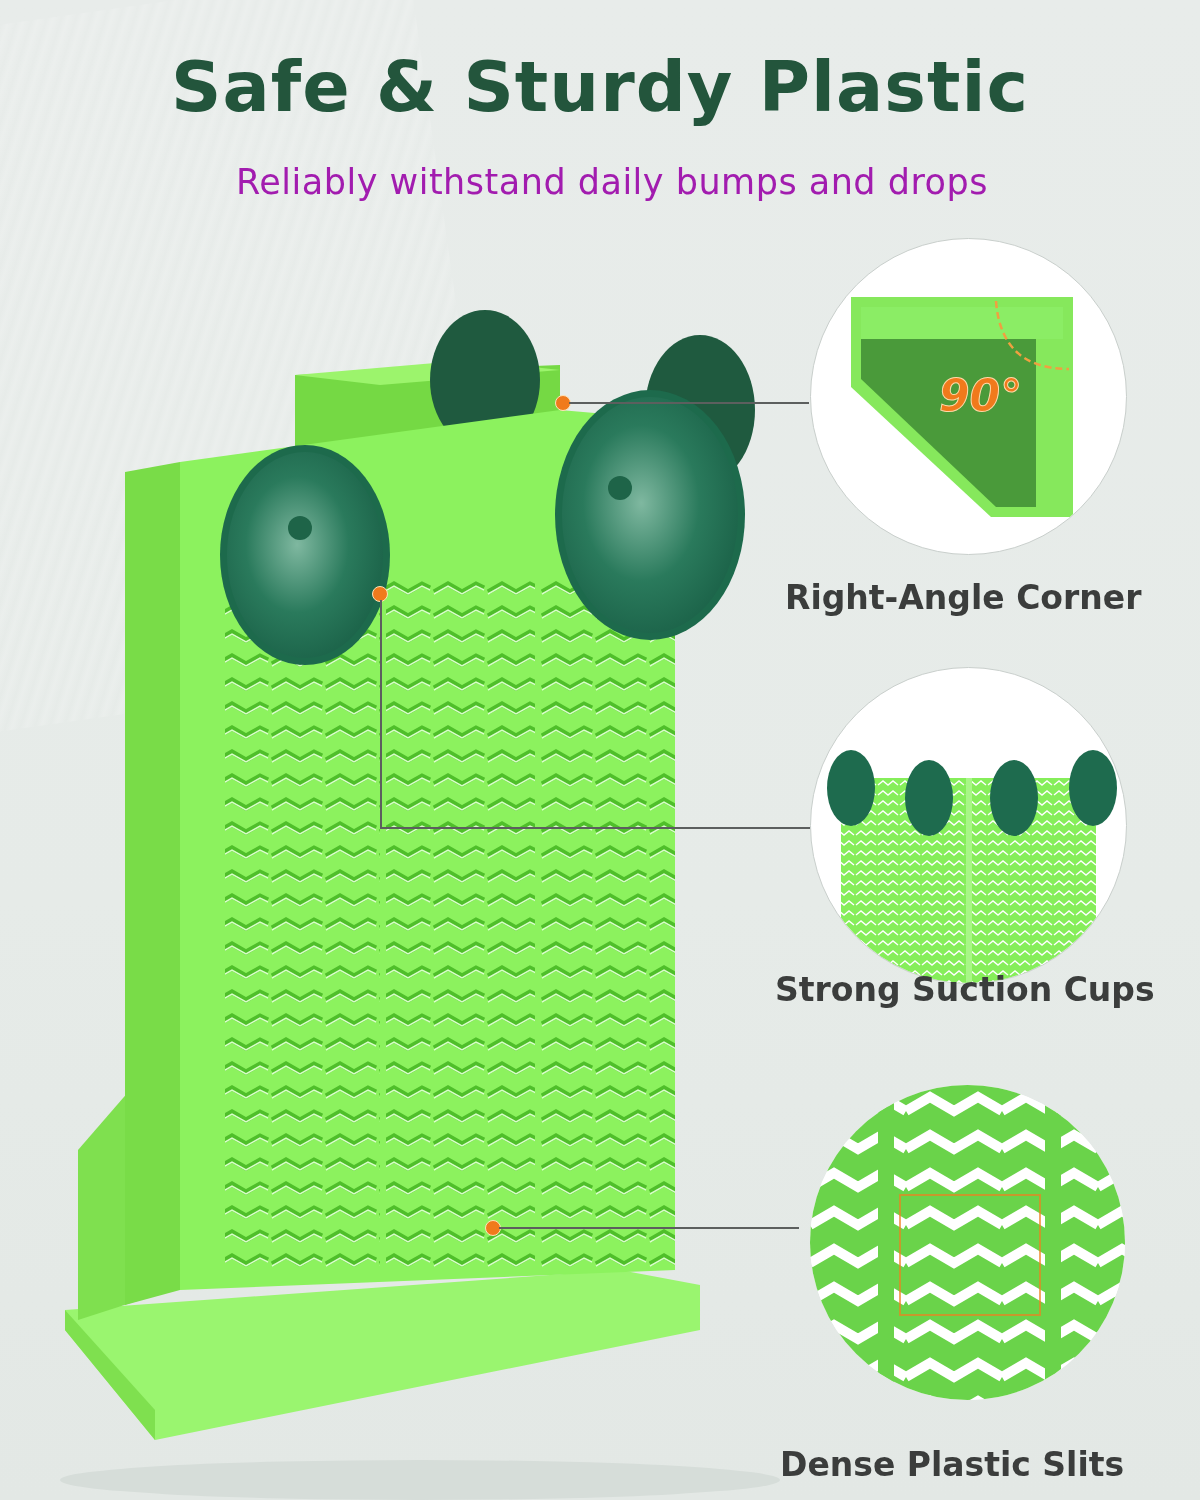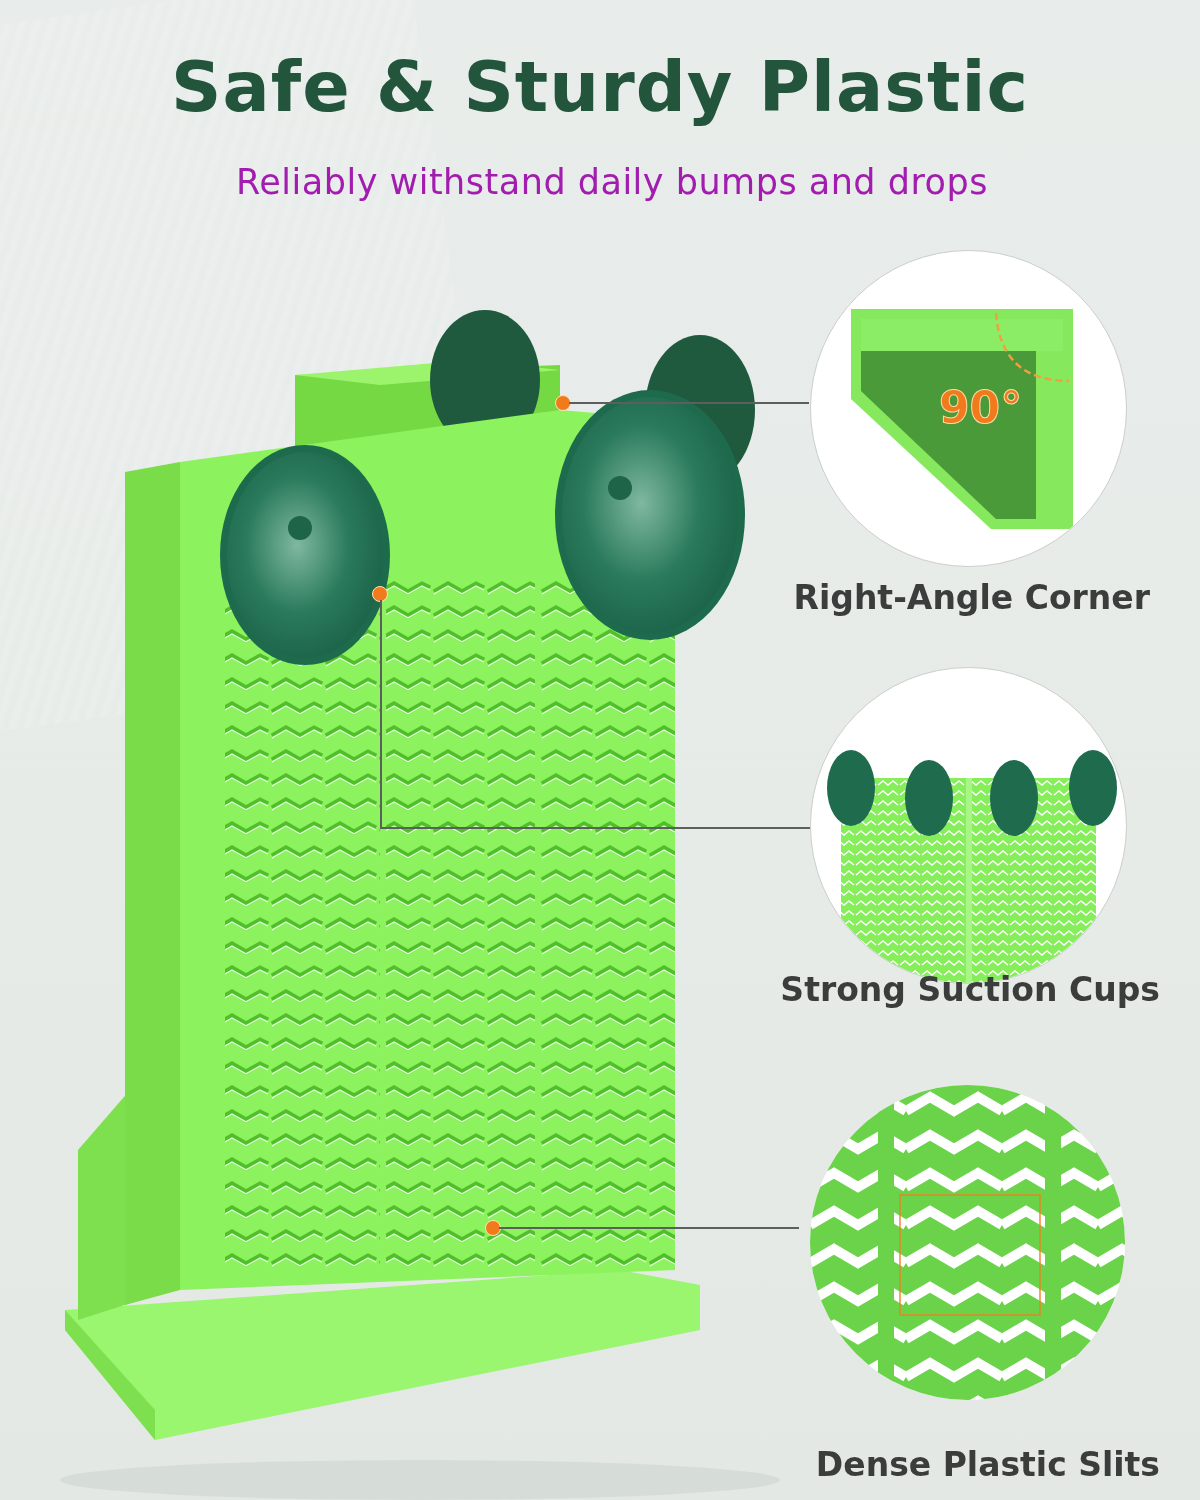--- a/index.html
+++ b/index.html
@@ -29,21 +29,21 @@
   .dot {
     position: absolute; width: 14px; height: 14px; border-radius: 50%;
     background: #f07a1c; border: 1px solid #ffe3b8;
   }
   .feature-circle {
     position: absolute; border-radius: 50%; background: #ffffff; overflow: hidden;
     border: 1px solid #c9cfcc;
   }
   .feature-label {
     position: absolute; font-family: "DejaVu Sans", sans-serif; font-weight: bold;
-    font-size: 33px; color: #3b3d3c; text-align: right; white-space: nowrap;
+    font-size: 33px; color: #3b3d3c; text-align: left; white-space: nowrap;
   }
 </style>
 </head>
 <body>
 
 <div class="leaf-bg"></div>
 
 <h1 class="title" style="margin:0">Safe &amp; Sturdy Plastic</h1>
 <div class="subtitle">Reliably withstand daily bumps and drops</div>
 
@@ -92,21 +92,21 @@
 <div class="dot" style="left:555px; top:395px;"></div>
 <div class="callout-line" style="left:569px; top:402px; width:240px; height:2px;"></div>
 
 <div class="dot" style="left:372px; top:586px;"></div>
 <div class="callout-line" style="left:380px; top:600px; width:2px; height:228px;"></div>
 <div class="callout-line" style="left:380px; top:827px; width:430px; height:2px;"></div>
 
 <div class="dot" style="left:485px; top:1220px;"></div>
 <div class="callout-line" style="left:499px; top:1227px; width:300px; height:2px;"></div>
 
-<div class="feature-circle" style="left:810px; top:250px; width:315px; height:315px;">
+<div class="feature-circle" style="left:810px; top:238px; width:315px; height:315px;font-style:italic;">
   <svg width="315" height="315" viewBox="0 0 315 315">
     <polygon points="40,58 262,58 262,278 180,278 40,148" fill="#86e85c"></polygon>
     <polygon points="50,100 225,100 225,268 185,268 50,140" fill="#4a9a3a"></polygon>
     <polygon points="50,68 252,68 252,100 50,100" fill="#8ff06a" opacity="0.6"></polygon>
     <path d="M 185 62 Q 190 130 258 130" fill="none" stroke="#f0a040" stroke-width="2.5" stroke-dasharray="7,4"></path>
     <text x="128" y="172" font-family="DejaVu Sans, sans-serif" font-size="44" font-weight="bold" fill="#f07a1c" stroke="#ffd9a8" stroke-width="1">90°</text>
   </svg>
 </div>
 <div class="feature-label" style="left:785px; top:578px; width:365px;">Right-Angle Corner</div>
 

